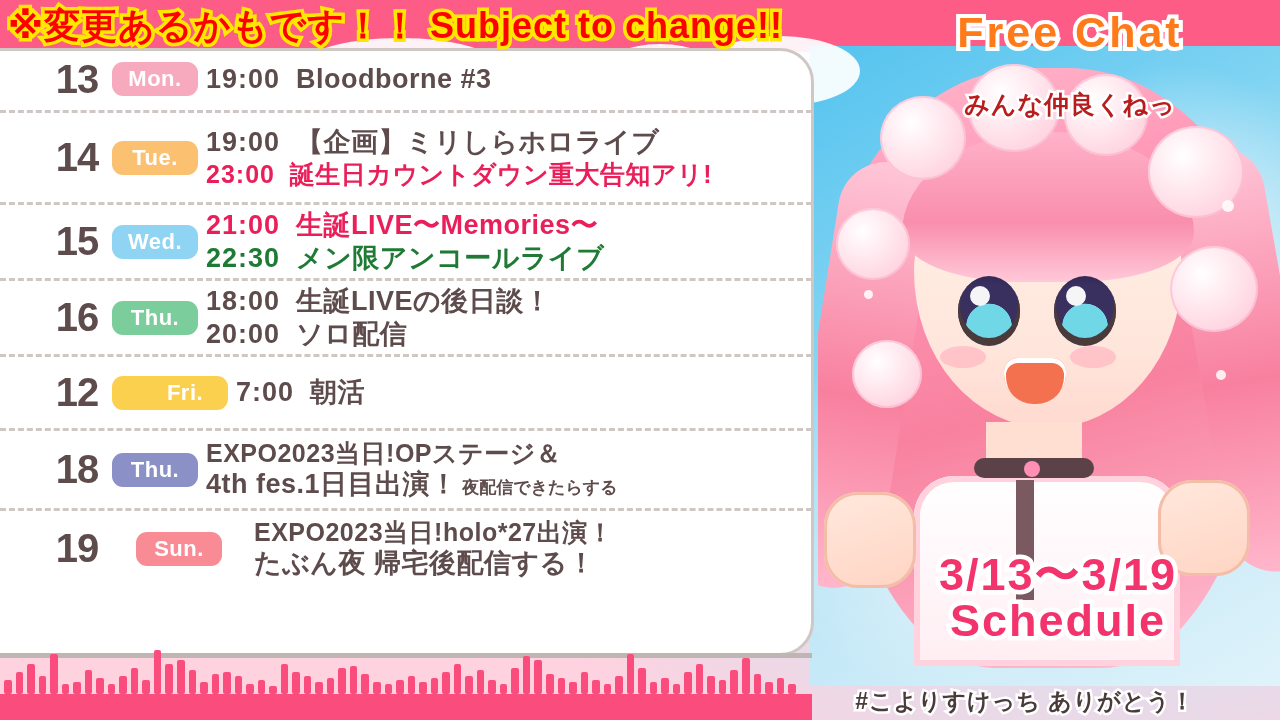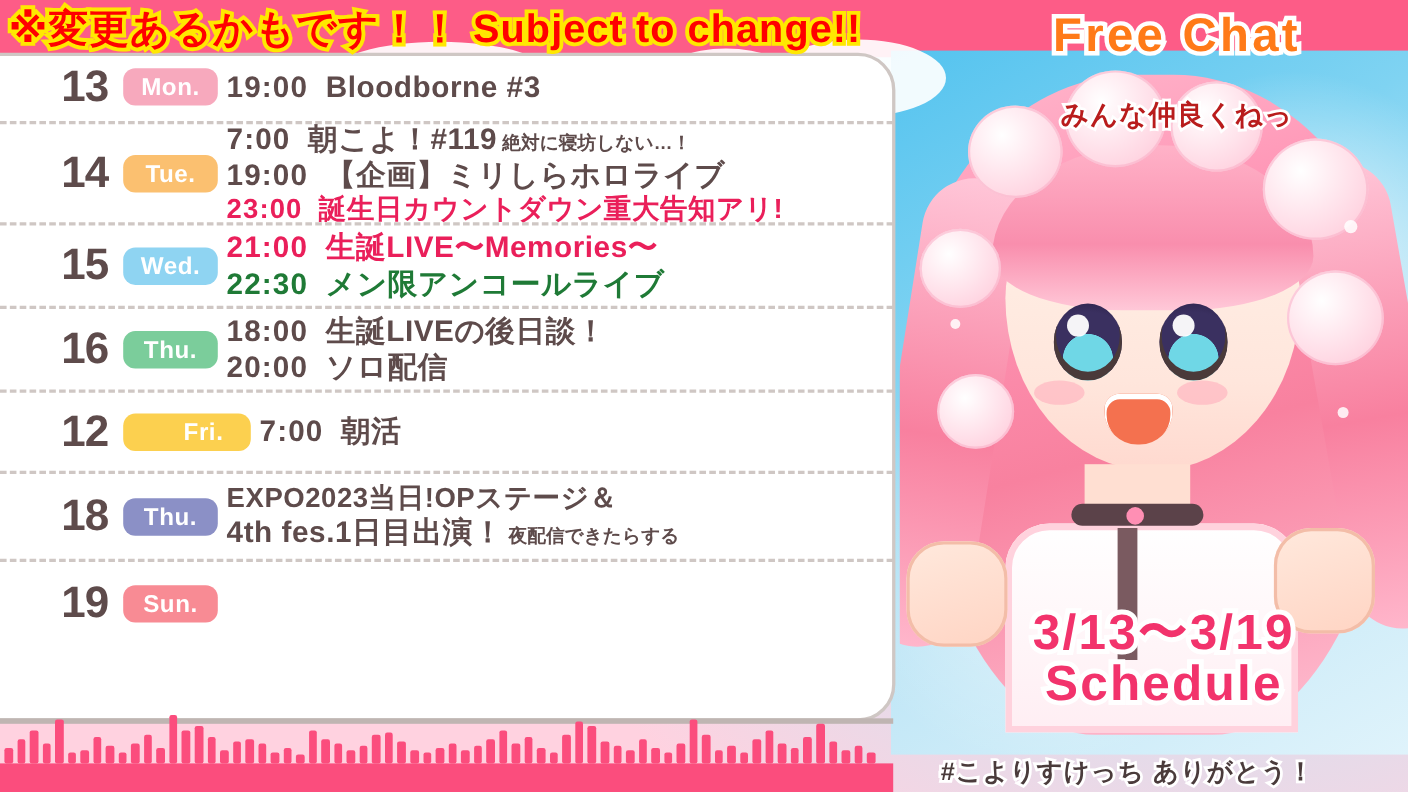--- a/index.html
+++ b/index.html
@@ -80,21 +80,21 @@
   .rows{position:absolute;left:0;top:48px;width:812px;height:608px;}
   .row{position:relative;display:flex;align-items:center;box-sizing:border-box;
     padding:0 14px 0 46px;}
   .row+.row{border-top:3px dashed #cfc7c4;}
   .r13{height:62px;}
   .r14{height:92px;}
   .r15{height:76px;}
   .r16{height:76px;}
   .r17{height:74px;}
   .r18{height:80px;}
-  .r19{height:78px;}
+  .r19{height:78px;gap:24px;}
 
   .daynum{width:62px;flex:0 0 62px;text-align:center;
     font-size:40px;font-weight:700;color:#5e4b4b;letter-spacing:-1px;}
   .daybadge{flex:0 0 auto;width:86px;height:34px;border-radius:11px;
     display:flex;align-items:center;justify-content:center;
     color:#fff;font-size:22px;font-weight:700;letter-spacing:.5px;
     margin:0 8px 0 4px;}
   .events{flex:1 1 auto;min-width:0;}
   .ev{white-space:nowrap;font-size:27px;font-weight:700;color:#5e4b4b;
     line-height:1.2;letter-spacing:.5px;}
@@ -188,21 +188,20 @@
         <div class="daynum">13</div>
         <div class="daybadge" style="background: rgb(247, 169, 189);">Mon.</div>
         <div class="events">
           <div class="ev"><span class="t">19:00</span>&nbsp;&nbsp;<span>Bloodborne #3</span></div>
         </div>
       </div>
       <div class="row r14">
         <div class="daynum">14</div>
         <div class="daybadge" style="background: rgb(251, 192, 112);">Tue.</div>
         <div class="events">
-          <div class="ev"><span class="t">7:00</span>&nbsp;&nbsp;<span>朝こよ！#119</span><span class="note">&nbsp;絶対に寝坊しない…！</span></div>
           <div class="ev"><span class="t">19:00</span>&nbsp;&nbsp;<span>【企画】ミリしらホロライブ</span></div>
           <div class="ev pink small"><span class="t">23:00</span>&nbsp;&nbsp;<span>誕生日カウントダウン重大告知アリ!</span></div>
         </div>
       </div>
       <div class="row r15">
         <div class="daynum">15</div>
         <div class="daybadge" style="background: rgb(143, 212, 242);">Wed.</div>
         <div class="events">
           <div class="ev pink"><span class="t">21:00</span>&nbsp;&nbsp;<span>生誕LIVE〜Memories〜</span></div>
           <div class="ev green"><span class="t">22:30</span>&nbsp;&nbsp;<span>メン限アンコールライブ</span></div>
@@ -227,20 +226,24 @@
         <div class="daynum">18</div>
         <div class="daybadge" style="background: rgb(139, 144, 198);">Thu.</div>
         <div class="events">
           <div class="ev small"><span>EXPO2023当日!OPステージ＆</span></div>
           <div class="ev"><span>4th fes.1日目出演！</span><span class="note">&nbsp;夜配信できたらする</span></div>
         </div>
       </div>
       <div class="row r19">
         <div class="daynum">19</div>
         <div class="daybadge" style="background: rgb(248, 139, 148);">Sun.</div>
+        <div class="events">
+          <div class="ev small"><span>EXPO2023当日!holo*27出演！</span></div>
+          <div class="ev"><span>たぶん夜 帰宅後配信する！</span></div>
+        </div>
       </div>
     </div>
 
   <div class="wave-top"></div>
   <div class="wave-base"></div>
   <div class="wave" id="wave">
       <i style="height: 14px;"></i>
       <i style="height: 22px;"></i>
       <i style="height: 30px;"></i>
       <i style="height: 18px;"></i>

